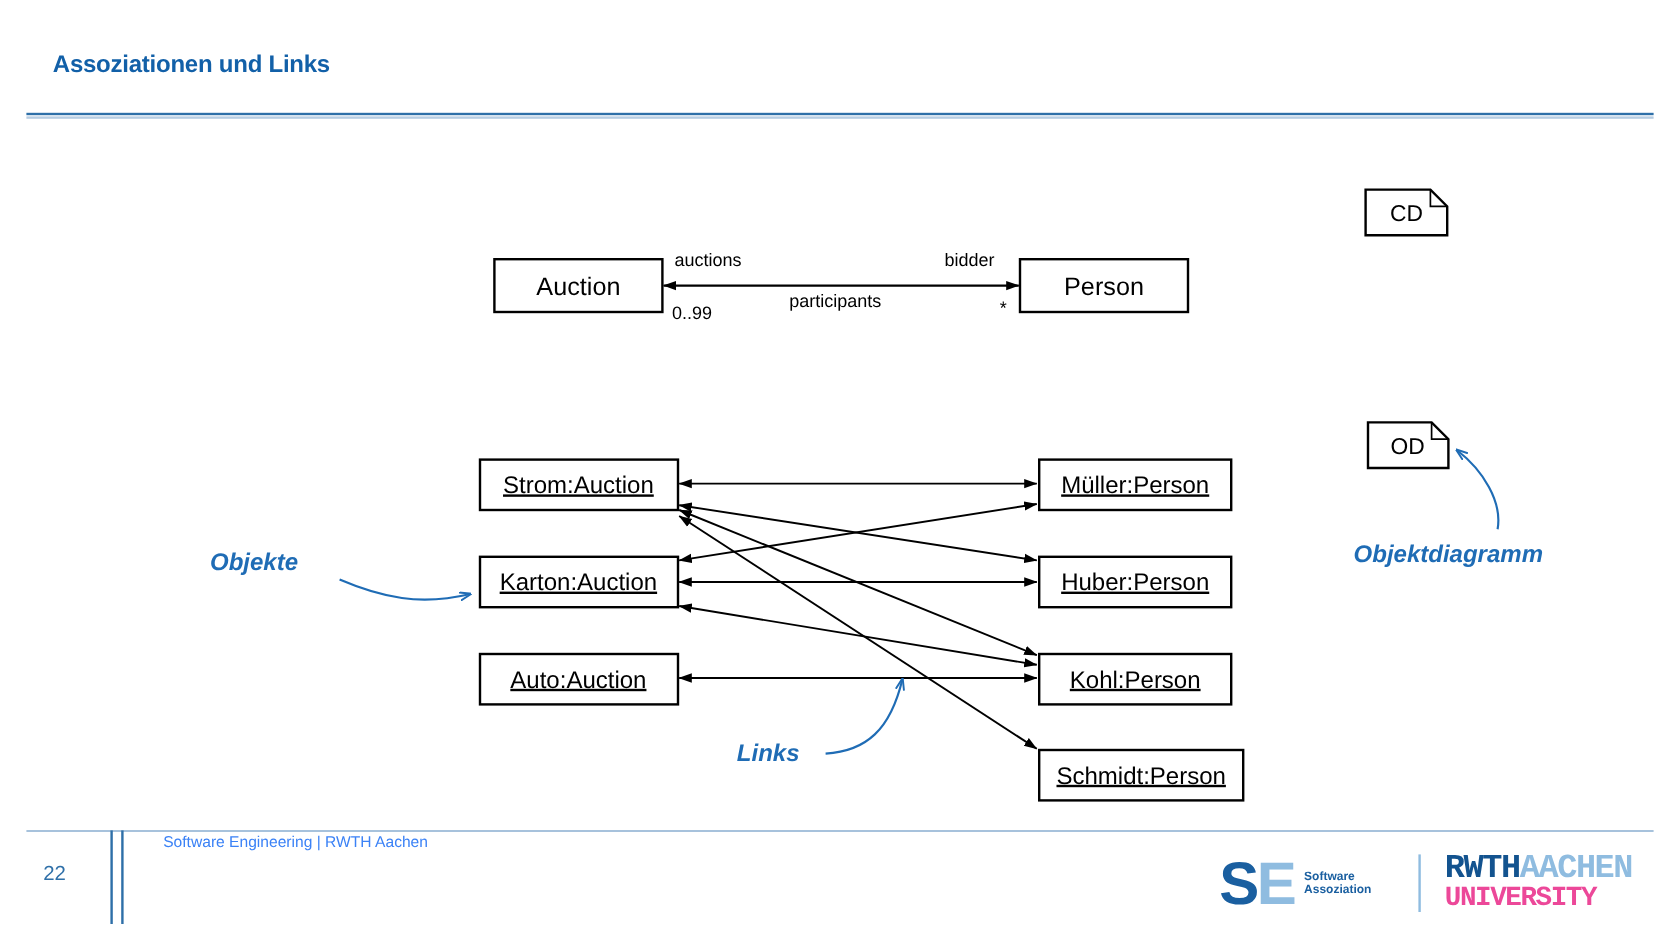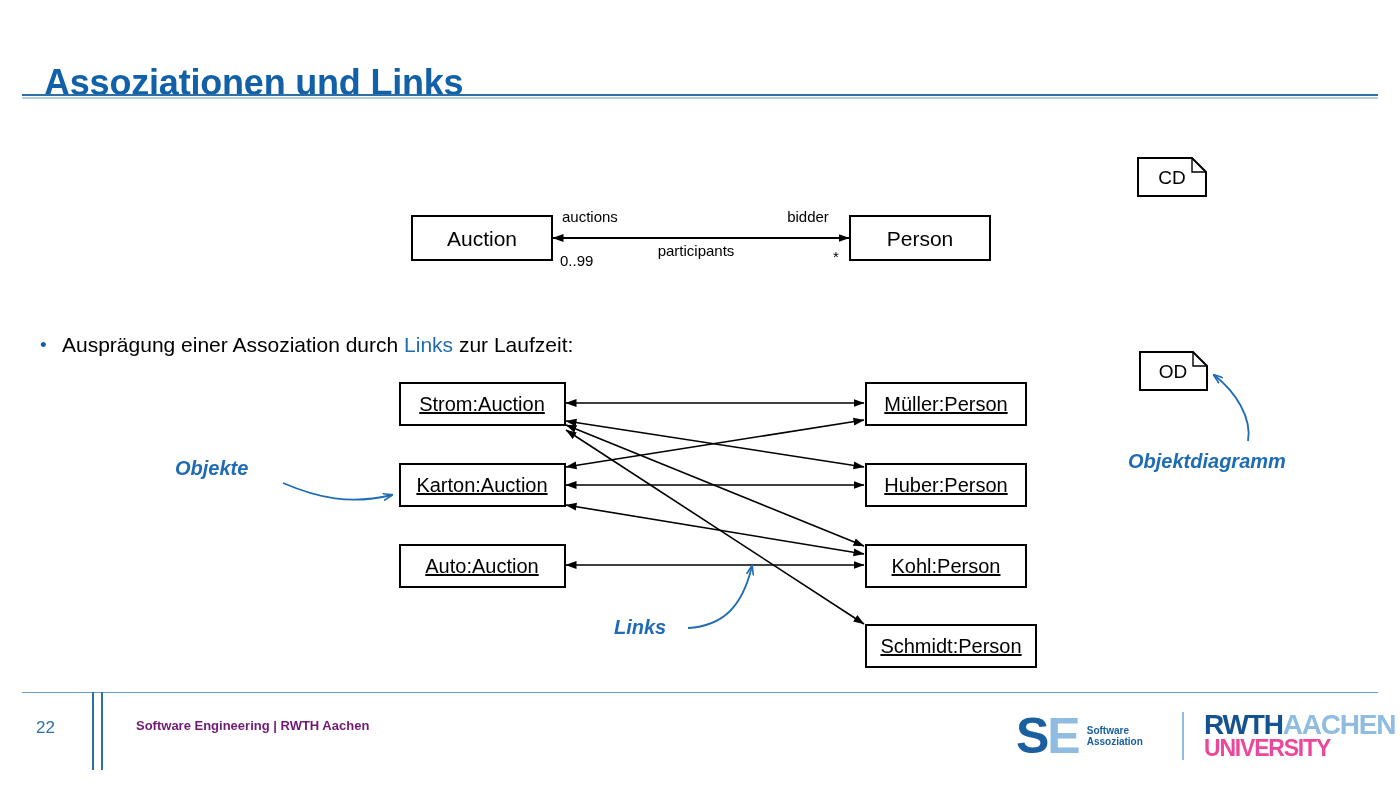--- a/index.html
+++ b/index.html
@@ -20,22 +20,22 @@
     position: absolute;
     inset: 0;
     width: 1400px;
     height: 788px;
   }
 
   
   .title {
     position: absolute;
     left: 44px;
-    top: 62px;
-    font-size: 36px;
+    top: 43px;
+    font-size: 20px;
     font-weight: bold;
     color: #1260A8;
     letter-spacing: -0.2px;
     white-space: nowrap;
   }
   .title-rule-outer {
     position: absolute;
     left: 22px;
     top: 94px;
     width: 1356px;
@@ -130,25 +130,24 @@
   .page-num {
     position: absolute;
     left: 36px;
     top: 718px;
     font-size: 17px;
     color: #2E6FA8;
   }
   .footer-text {
     position: absolute;
     left: 136px;
-    top: 718px;
+    top: 694px;
     font-size: 13px;
-    color: #701a75;
-    white-space: nowrap;
-    font-weight: bold;
+    color: #3b82f6;
+    white-space: nowrap;
   }
 
   
   .se-logo {
     position: absolute;
     left: 1016px;
     top: 710px;
     height: 52px;
     display: flex;
     align-items: center;
@@ -178,20 +177,21 @@
     height: 48px;
     background: #8FBCE0;
   }
   .rwth-logo {
     position: absolute;
     left: 1204px;
     top: 712px;
     width: 172px;
     text-align: left;
     line-height: 0.92;
+    font-family: Liberation Mono, monospace;
   }
   .rwth-line1 {
     font-size: 28px;
     font-weight: bold;
     letter-spacing: -1.2px;
     white-space: nowrap;
   }
   .rwth-dark { color: #13538F; }
   .rwth-light { color: #8FBCE0; }
   .rwth-line2 {
@@ -205,23 +205,20 @@
 </style>
 </head>
 <body>
 
 <div class="slide">
 
   <div class="title">Assoziationen und Links</div>
   <div class="title-rule-outer"></div>
   <div class="title-rule-inner"></div>
 
-  <div class="bullet-row">
-    <span class="bullet-dot">•</span><span>Ausprägung einer Assoziation durch </span><span class="accent-word">Links</span><span> zur Laufzeit:</span>
-  </div>
 
   <svg class="canvas" viewBox="0 0 1400 788" width="1400" height="788">
     <defs>
       <marker id="arrowEnd" markerWidth="11" markerHeight="9" refX="10.5" refY="4.5" orient="auto" markerUnits="userSpaceOnUse">
         <path d="M0,0.6 L11,4.5 L0,8.4 Z" fill="#000000"></path>
       </marker>
       <marker id="arrowStart" markerWidth="11" markerHeight="9" refX="0.5" refY="4.5" orient="auto" markerUnits="userSpaceOnUse">
         <path d="M11,0.6 L0,4.5 L11,8.4 Z" fill="#000000"></path>
       </marker>
       <marker id="annotArrow" markerWidth="10" markerHeight="8" refX="9" refY="4" orient="auto" markerUnits="userSpaceOnUse">

